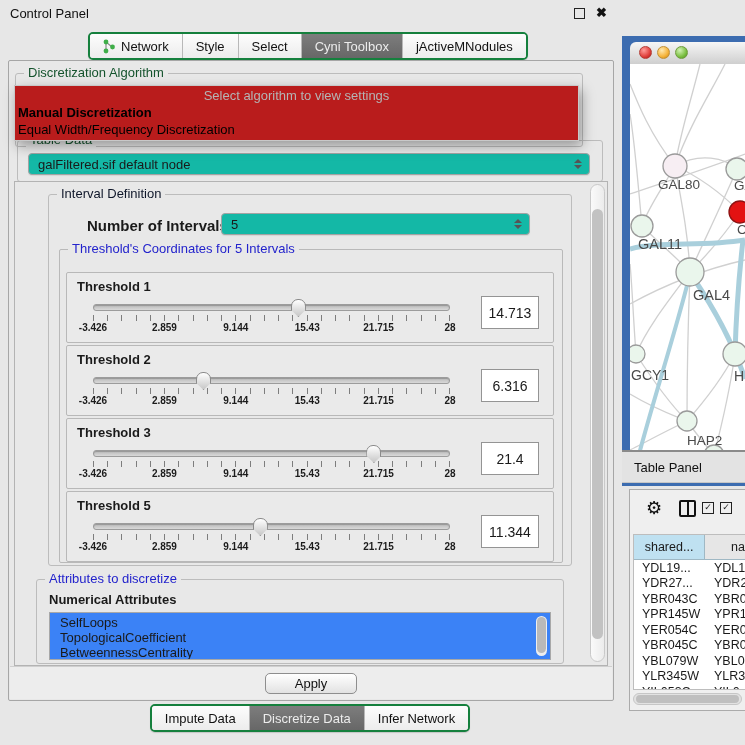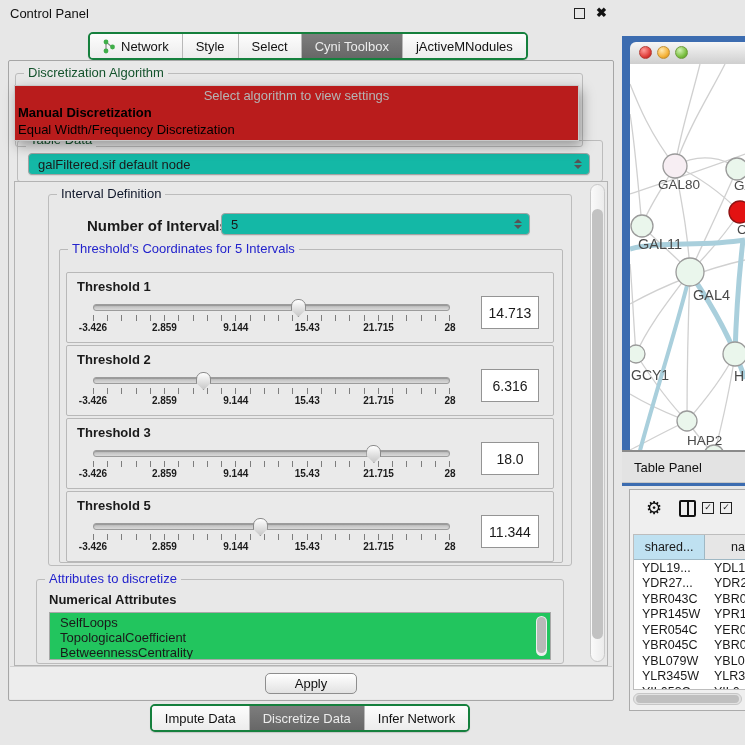--- a/index.html
+++ b/index.html
@@ -67,21 +67,21 @@
   .slider-wrap{position:absolute;left:26px;top:31px;width:357px;}
   .track{height:5px;border-radius:3px;background:linear-gradient(#b9b9b9,#d9d9d9);border:1px solid #9c9c9c;box-shadow:inset 0 1px 1px rgba(0,0,0,.2);position:relative;}
   .thumb-slider{position:absolute;top:-6px;width:15px;height:18px;margin-left:-8px;background:linear-gradient(#ffffff,#c8c8c8);border:1px solid #8a8a8a;border-radius:7px 7px 3px 3px;clip-path:polygon(0 0,100% 0,100% 60%,50% 100%,0 60%);box-sizing:border-box;}
   .ticks{height:6px;margin-top:4px;background:repeating-linear-gradient(90deg,#7d7d7d 0 1px,transparent 1px 14.24px);}
   .tick-labels{position:relative;height:12px;margin-top:1px;font-size:10px;font-weight:bold;color:#1c1c1c;}
   .tick-labels span{position:absolute;transform:translateX(-50%);white-space:nowrap;}
   .value-box{position:absolute;right:14px;top:23px;width:58px;height:33px;background:#fff;border:1px solid #949494;display:flex;align-items:center;justify-content:center;font-size:14px;box-sizing:border-box;}
 
   .attributes-group{left:21px;top:397px;width:528px;height:85px;}
   .num-attr-label{position:absolute;left:12px;top:12px;font-weight:bold;font-size:13px;}
-  .attr-list{position:absolute;left:12px;top:32px;right:12px;height:48px;background:#22c55e;border:1px solid #a8a8a8;overflow:hidden;padding:2px 0 0 10px;font-size:13px;line-height:15px;box-sizing:border-box;}
+  .attr-list{position:absolute;left:12px;top:32px;right:12px;height:48px;background:#3b82f6;border:1px solid #a8a8a8;overflow:hidden;padding:2px 0 0 10px;font-size:13px;line-height:15px;box-sizing:border-box;}
   .list-vscroll{position:absolute;right:3px;top:3px;width:11px;height:40px;background:#eee;border-radius:6px;}
   .list-vscroll .thumb{position:absolute;left:1px;top:1px;width:9px;height:36px;background:#b9b9b9;border-radius:5px;}
 
   .apply-strip{position:absolute;left:1px;right:1px;bottom:1px;height:32px;background:#ededed;border-top:1px solid #cfcfcf;display:flex;align-items:center;justify-content:center;}
   .apply-btn{background:linear-gradient(#ffffff,#e2e2e2);border:1px solid #8e8e8e;border-radius:5px;padding:2px 29px;font-size:13px;color:#111;text-align:center;}
 
   .bottom-tabs{position:absolute;left:0;top:704px;width:620px;display:flex;justify-content:center;}
 
   
   .network-window{position:absolute;left:622px;top:0;width:123px;height:450px;background:#3c6cb0;margin-top:36px;}
@@ -245,21 +245,21 @@
               <div class="ticks"></div>
               <div class="tick-labels">
                 <span style="left:0%">-3.426</span>
                 <span style="left:20%">2.859</span>
                 <span style="left:40%">9.144</span>
                 <span style="left:60%">15.43</span>
                 <span style="left:80%">21.715</span>
                 <span style="left:100%">28</span>
               </div>
             </div>
-            <div class="value-box">18.0</div>
+            <div class="value-box">21.4</div>
           </div>
 
           <div class="threshold-panel" style="top:241px;">
             <span class="t-title">Threshold 5</span>
             <div class="slider-wrap">
               <div class="track">
                 <div class="thumb-slider" style="left: 46.9993%;"></div>
               </div>
               <div class="ticks"></div>
               <div class="tick-labels">

